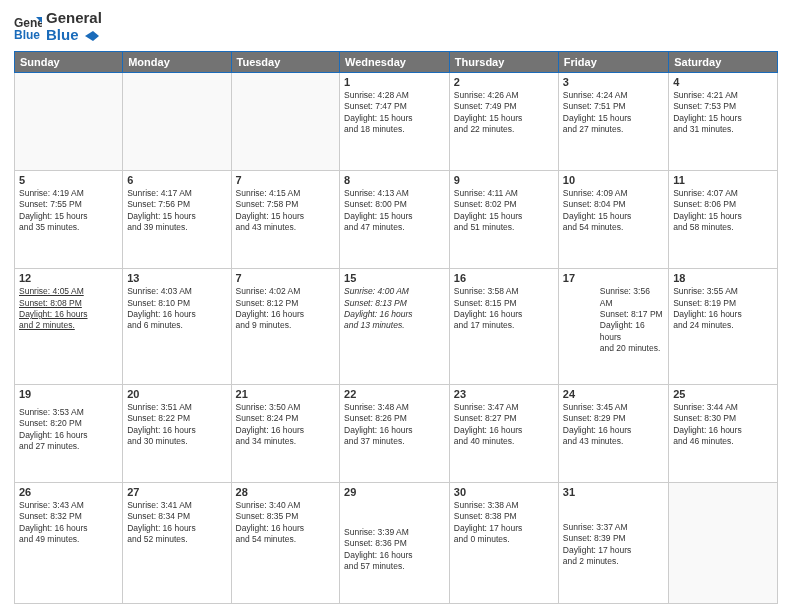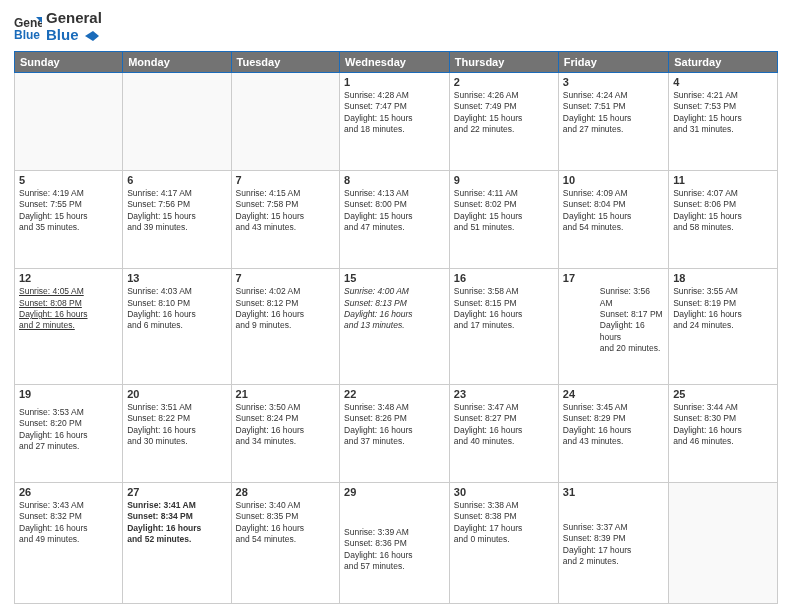--- a/index.html
+++ b/index.html
@@ -308,21 +308,21 @@
         <tr>
           <td>
             <div class="day-num">26</div>
             <div class="day-info" style="white-space: pre-line;">Sunrise: 3:43 AM
 Sunset: 8:32 PM
 Daylight: 16 hours
 and 49 minutes.</div>
           </td>
           <td>
             <div class="day-num">27</div>
-            <div class="day-info" style="white-space: pre-line; font-weight: bold;">Sunrise: 3:41 AM
+            <div class="day-info" style="white-space: pre-line;">Sunrise: 3:41 AM
 Sunset: 8:34 PM
 Daylight: 16 hours
 and 52 minutes.</div>
           </td>
           <td>
             <div class="day-num">28</div>
             <div class="day-info" style="white-space: pre-line;">Sunrise: 3:40 AM
 Sunset: 8:35 PM
 Daylight: 16 hours
 and 54 minutes.</div>

